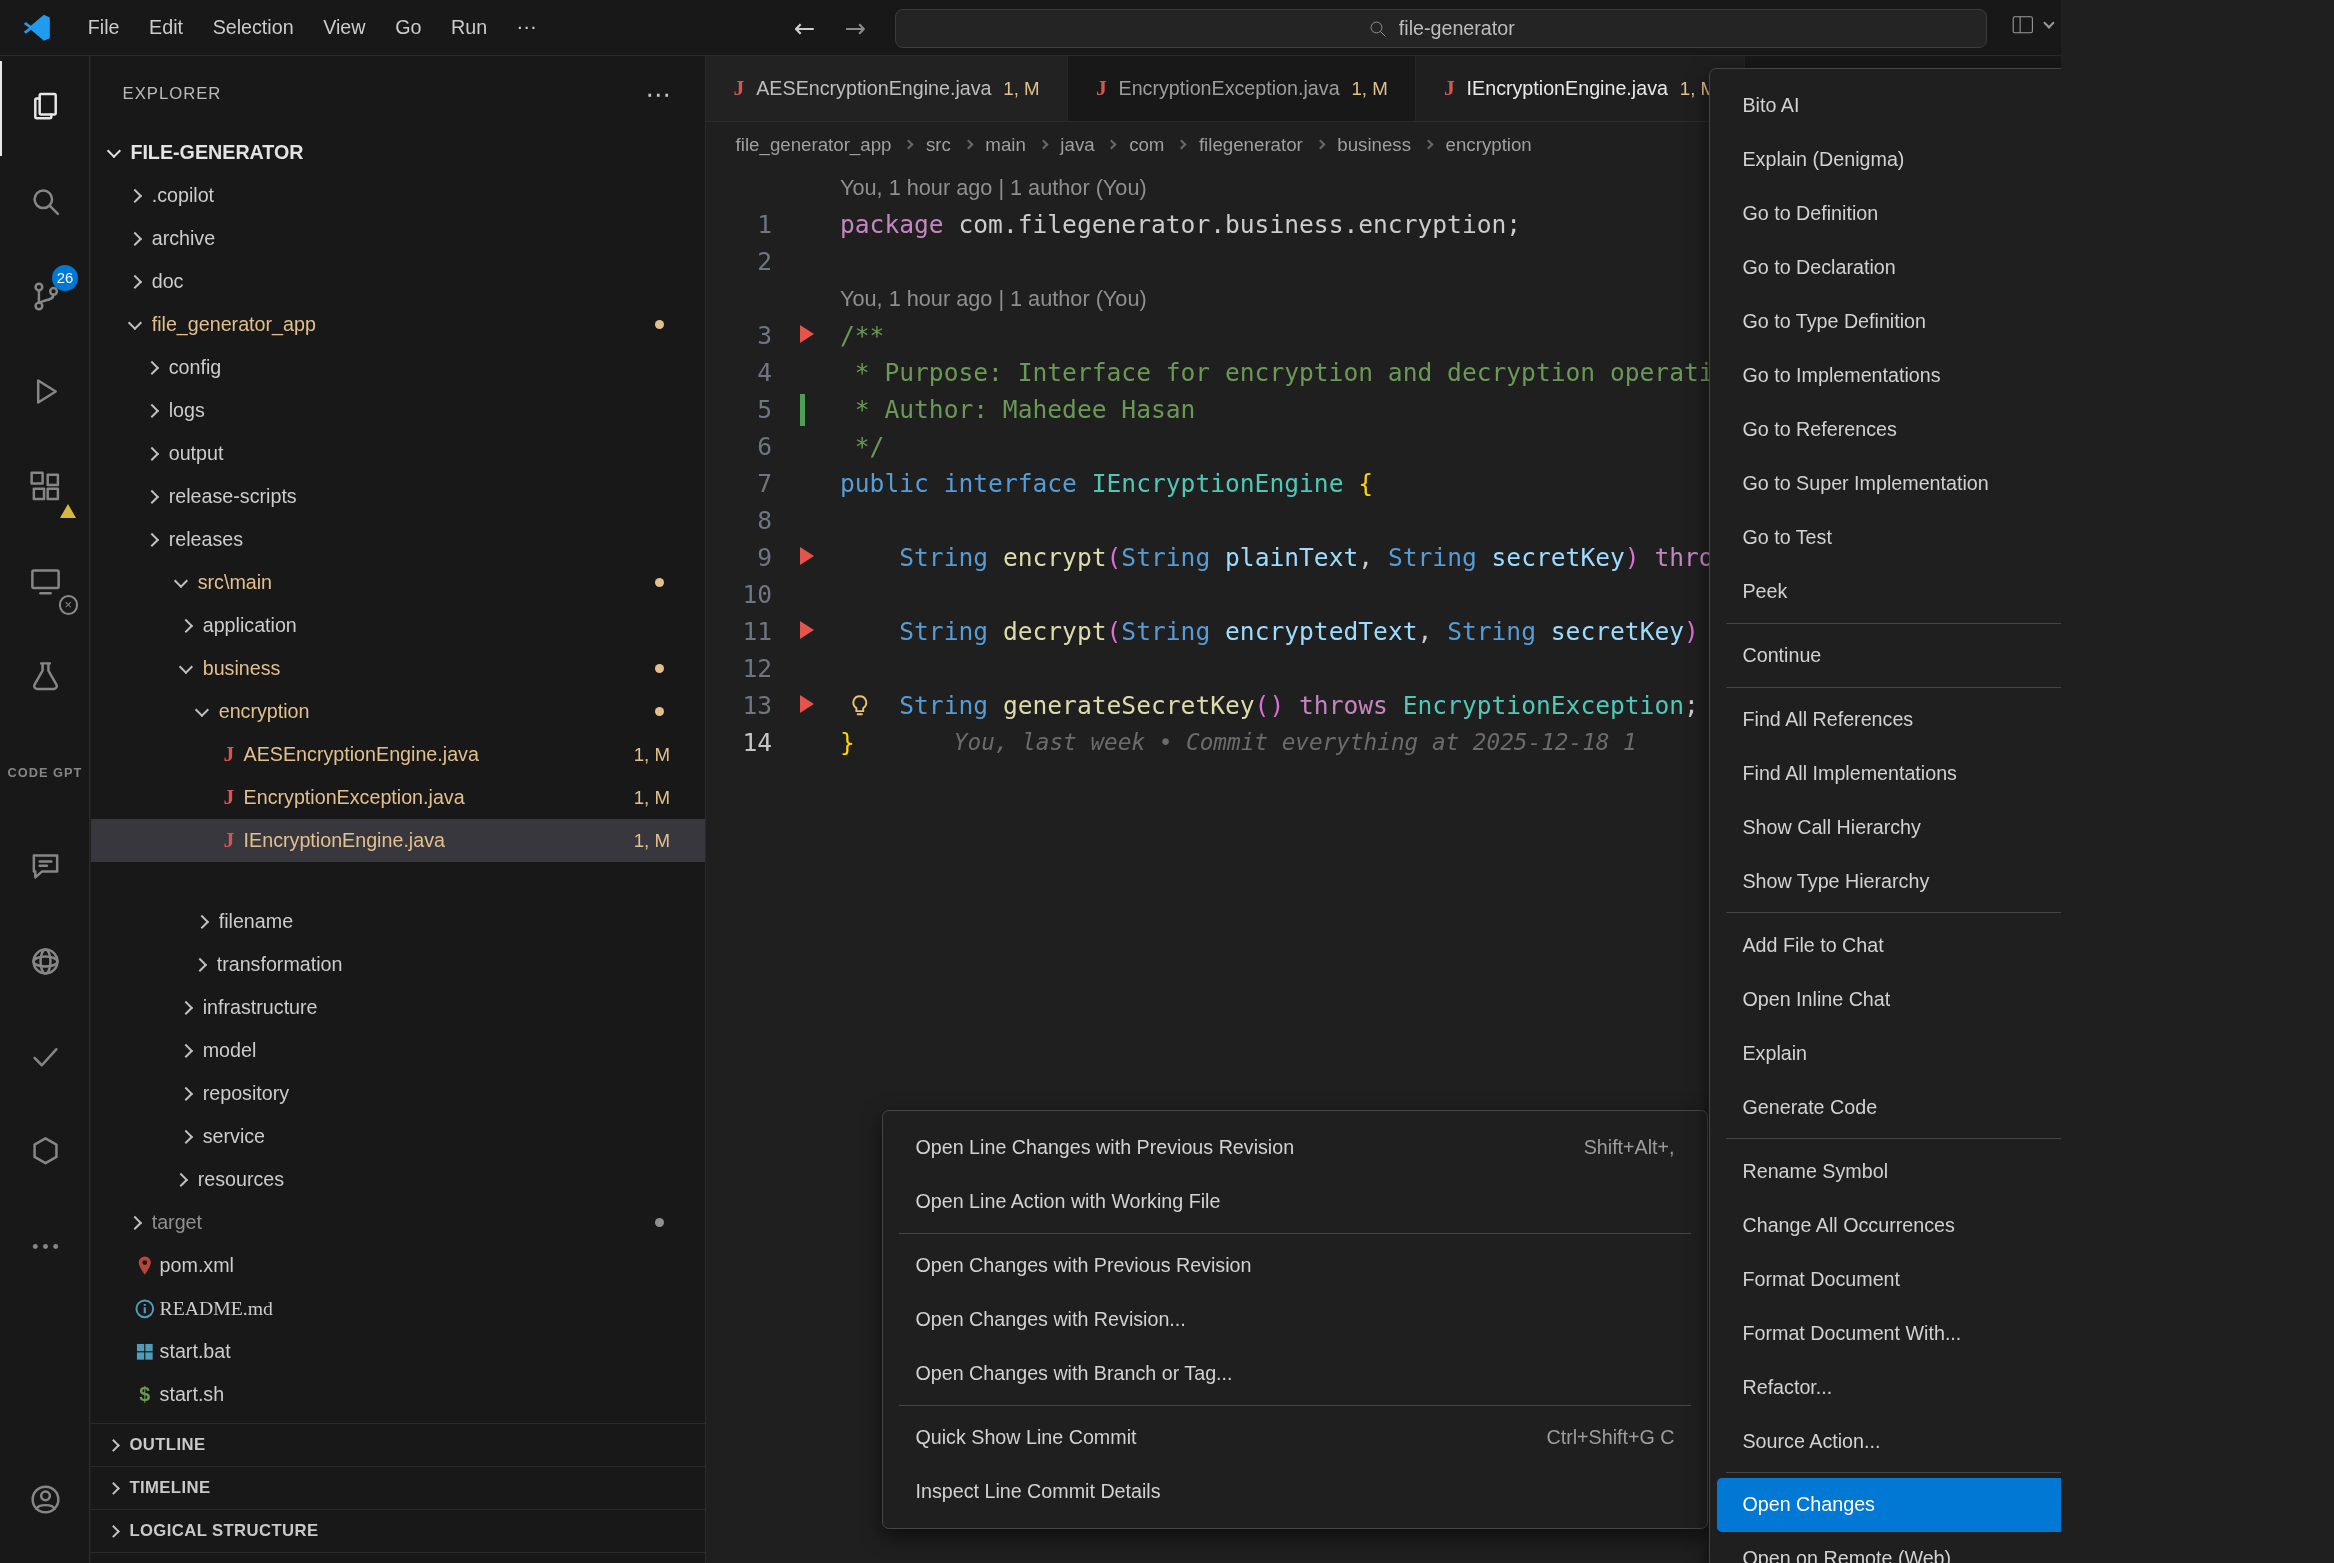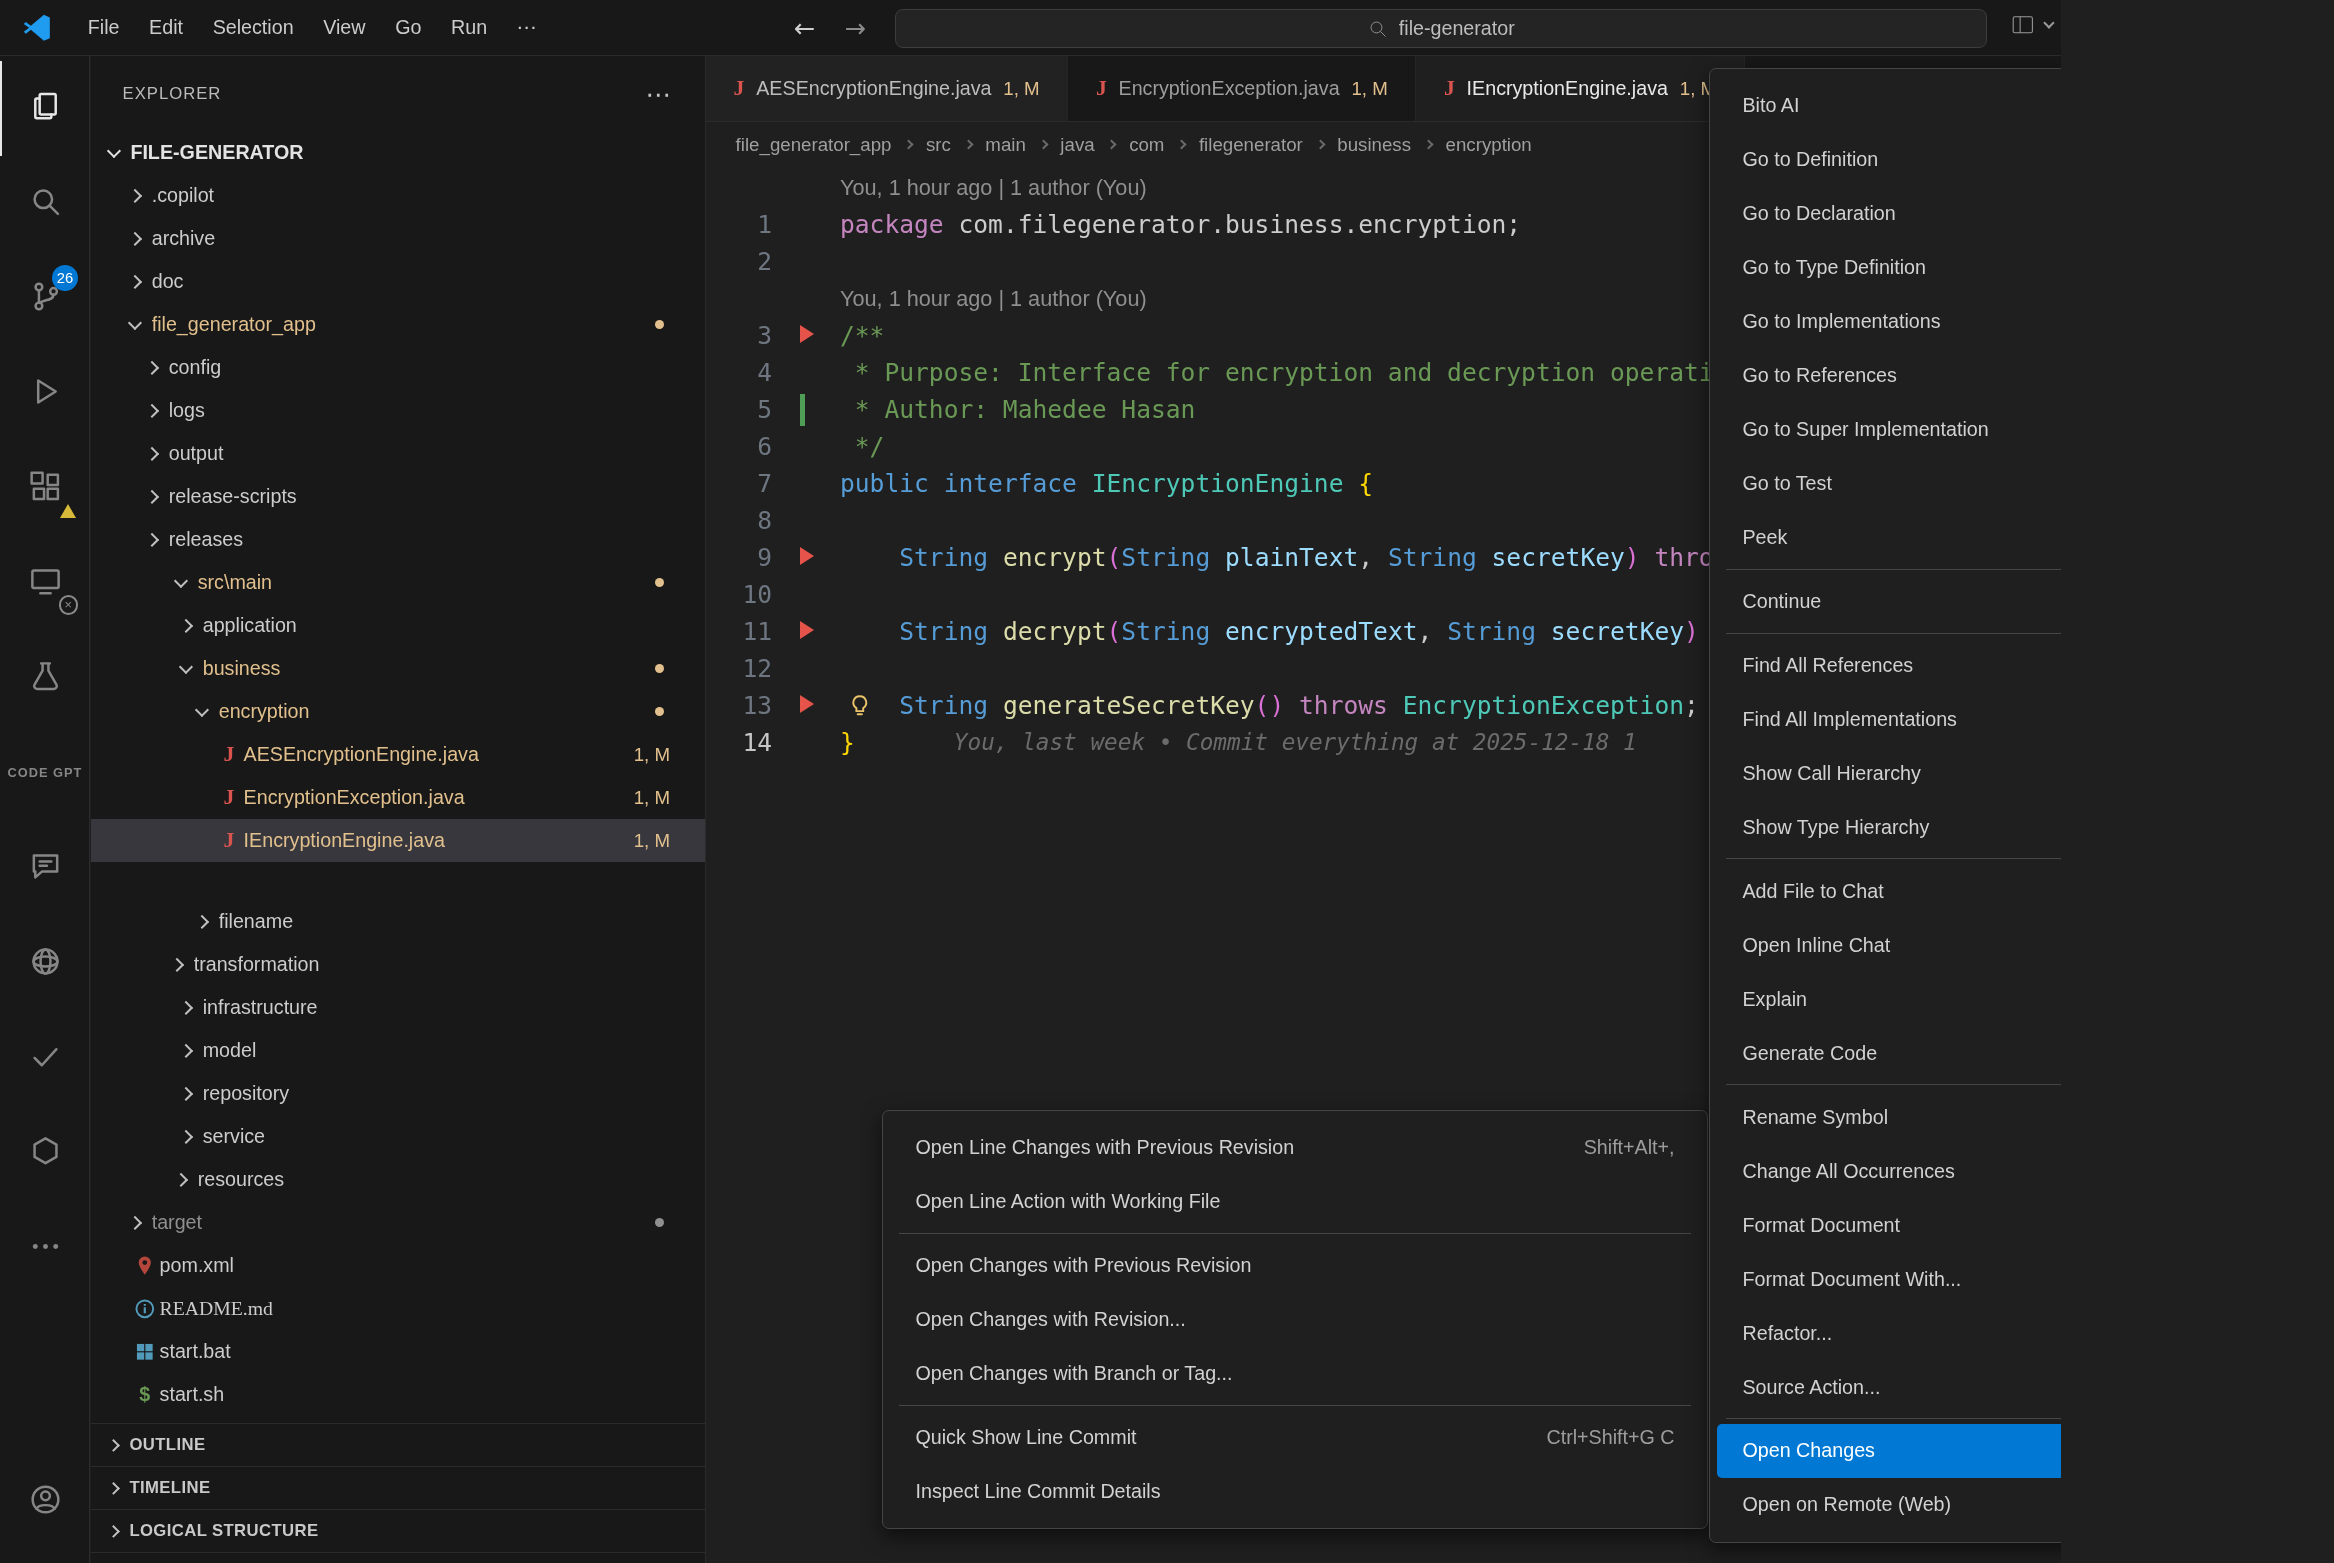--- a/index.html
+++ b/index.html
@@ -328,21 +328,21 @@
           <span class="ticon">
             <span class="jicon">J</span>
           </span>
           <span class="tlabel mod">IEncryptionEngine.java</span>
           <span class="tbadge">1, M</span>
         </div>
         <div class="trow" style="padding-left: 106px; margin-top: 38px;">
           <span class="chev right"></span>
           <span class="tlabel">filename</span>
         </div>
-        <div class="trow" style="padding-left: 81px;">
+        <div class="trow" style="padding-left: 64px; margin-left: 40px;">
           <span class="chev right"></span>
           <span class="tlabel">transformation</span>
         </div>
         <div class="trow" style="padding-left: 90px;">
           <span class="chev right"></span>
           <span class="tlabel">infrastructure</span>
         </div>
         <div class="trow" style="padding-left: 90px;">
           <span class="chev right"></span>
           <span class="tlabel">model</span>
@@ -503,20 +503,23 @@
       </div>
     </div>
 
   <div class="menu ctx-menu" id="ctx-menu">
     <div class="ctx-scroll"></div>
   <div class="mi">
         <span class="lbl">Bito AI</span>
         <span class="chev right"></span>
       </div>
       <div class="mi">
+        <span class="lbl">Explain (Denigma)</span>
+      </div>
+      <div class="mi">
         <span class="lbl">Go to Definition</span>
         <span class="sc">F12</span>
       </div>
       <div class="mi">
         <span class="lbl">Go to Declaration</span>
       </div>
       <div class="mi">
         <span class="lbl">Go to Type Definition</span>
       </div>
       <div class="mi">

